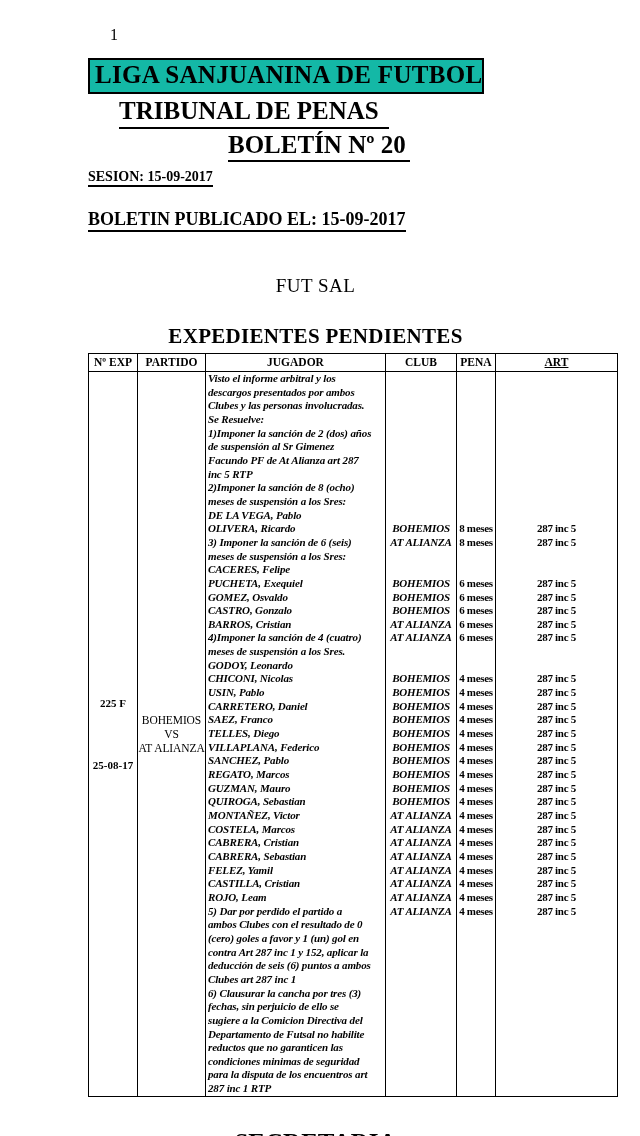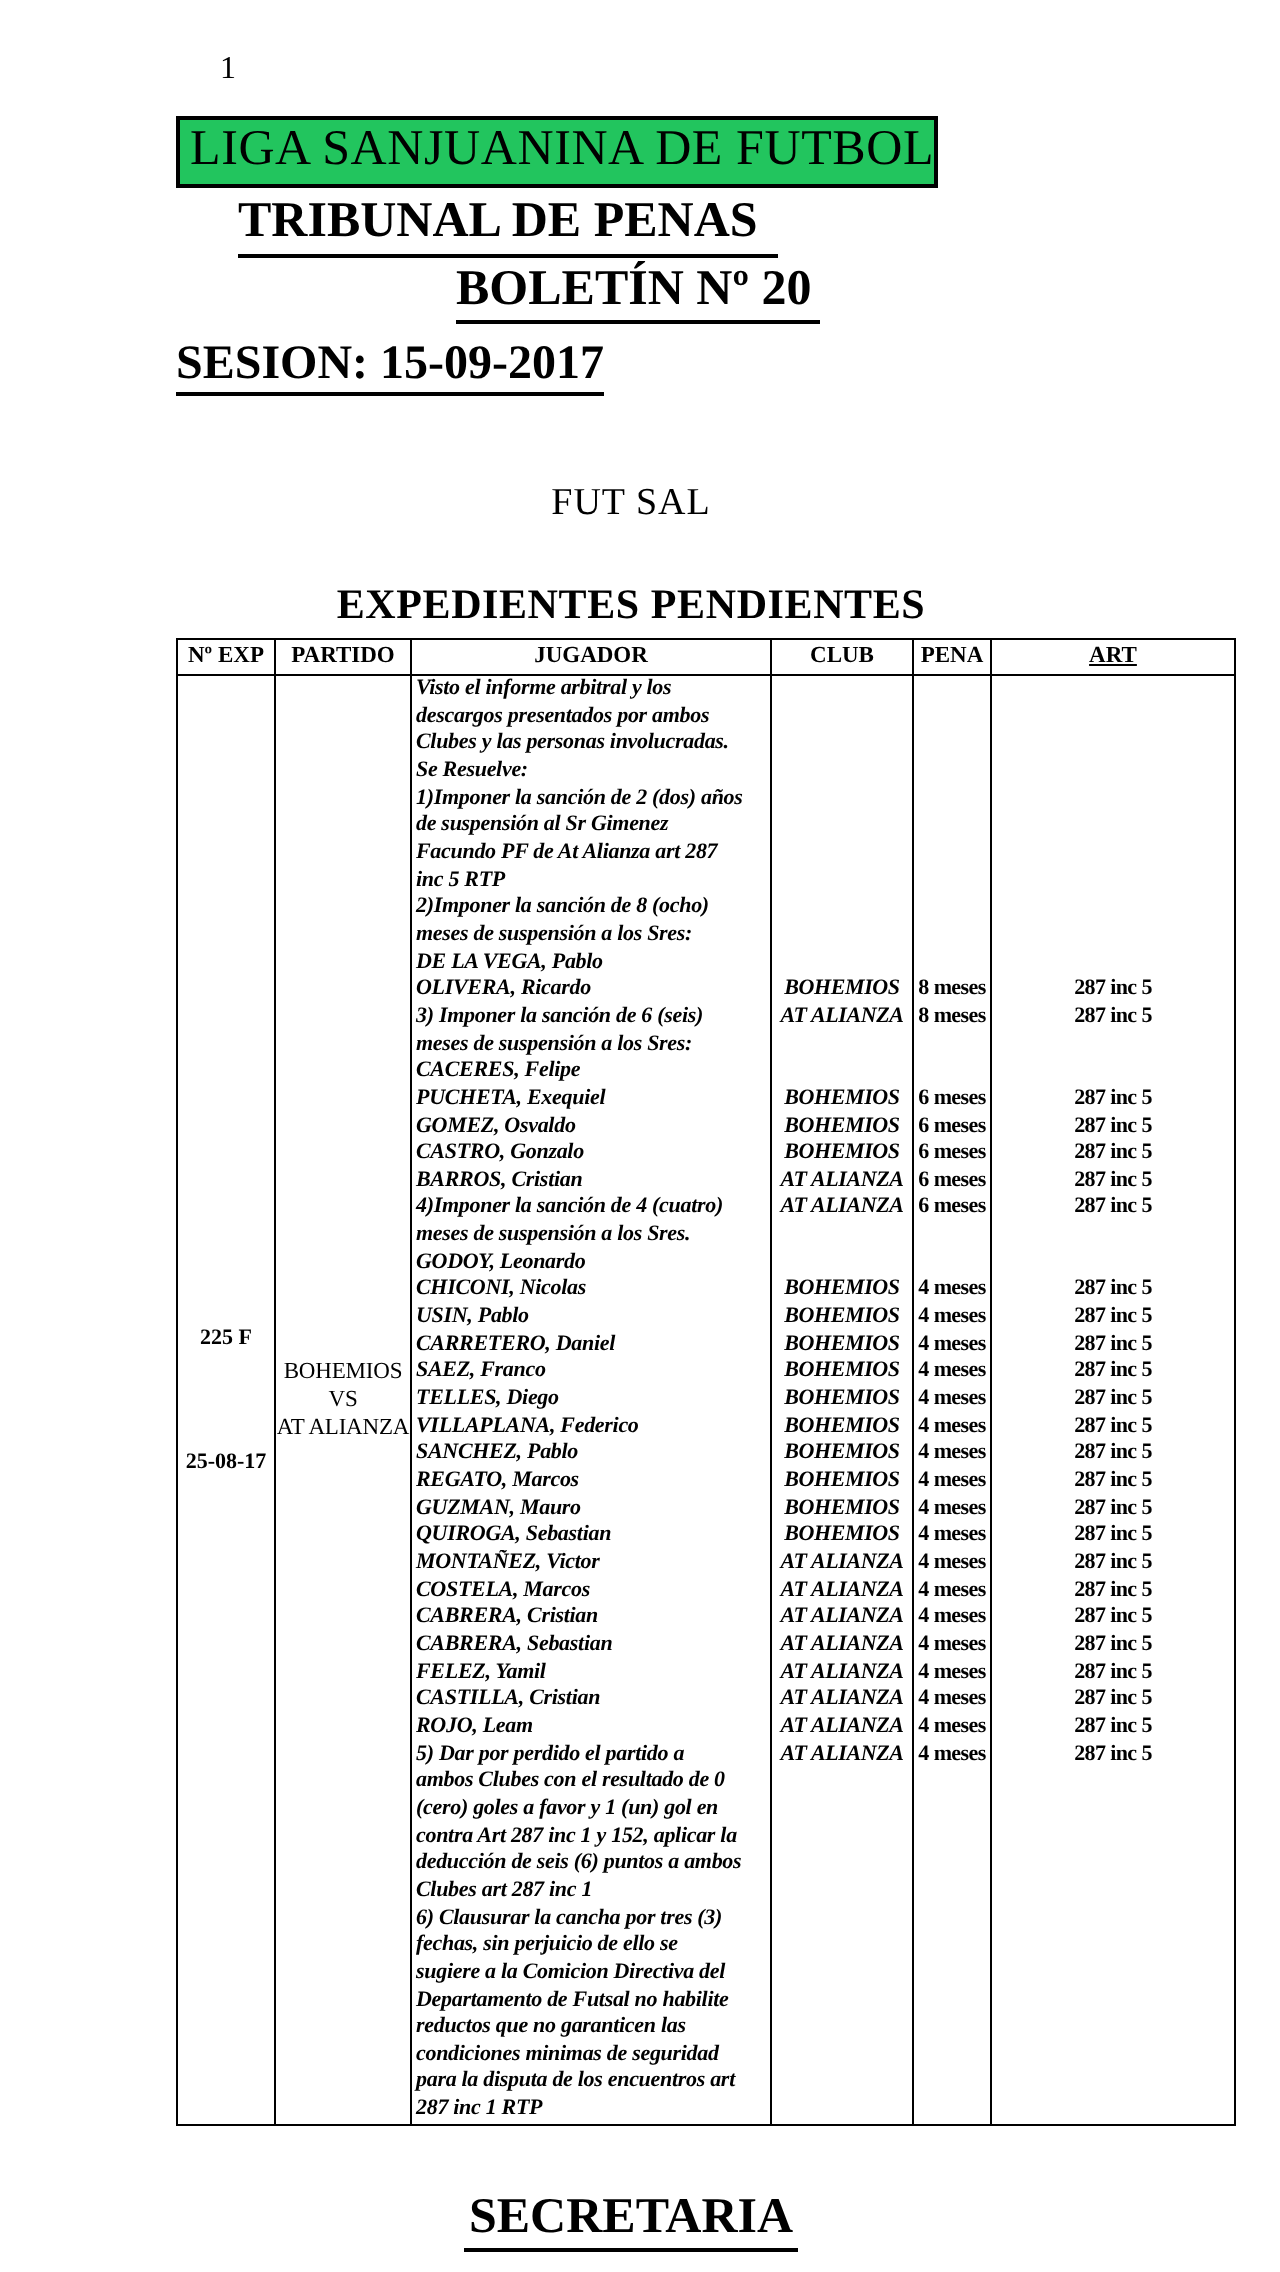--- a/index.html
+++ b/index.html
@@ -11,36 +11,36 @@
     -webkit-font-smoothing:antialiased;
   }
   .page { position:relative; width:640px; height:1136px; overflow:hidden; background:#fff; }
   .content { margin-left:88px; width:455px; padding-top:26px; }
 
   .pagenum { margin-left:22px; font-size:16px; line-height:18px; }
 
   .org-box {
     display:inline-block;
     margin-top:14px;
-    background:#22c55e;
+    background:#14b8a6;
     border:2px solid #000;
     padding:1px 0 3px 5px;
-    font-weight:normal;
+    font-weight:bold;
     font-size:25px;
     letter-spacing:0.3px;
     white-space:nowrap;
   }
 
   .u { display:inline-block; border-bottom:2.5px solid #000; }
 
   .tribunal { margin-top:3px; margin-left:19px; font-size:25px; font-weight:bold; }
   .tribunal .u { padding-right:10px; padding-bottom:2px;margin-left:12px; }
   .boletin { margin-top:2px; margin-left:140px; font-size:25px; font-weight:bold; }
   .boletin .u { padding-right:4px; padding-bottom:1px; }
-  .sesion { margin-top:7px; font-size:24px; font-weight:bold; }
+  .sesion { margin-top:7px; font-size:14px; font-weight:bold; }
   .sesion .u { border-bottom-width:2px; }
   .publicado { margin-top:22px; font-size:18px; font-weight:bold; }
   .publicado .u { border-bottom-width:2px; }
 
   .futsal { margin-top:43px; text-align:center; font-size:19px; font-weight:normal; letter-spacing:0.5px; }
   .expedientes { margin-top:27px; text-align:center; font-size:21px; font-weight:bold; letter-spacing:0.3px; }
 
   .tbl { margin-top:4px; width:530px; border:1.5px solid #000; box-sizing:border-box; }
   .thead {
     display:grid;
@@ -101,20 +101,23 @@
     </div>
 
     <div class="boletin">
       <span class="u">BOLETÍN Nº 20</span>
     </div>
 
     <div class="sesion">
       <span class="u">SESION: 15-09-2017</span>
     </div>
 
+    <div class="publicado">
+      <span class="u">BOLETIN PUBLICADO EL: 15-09-2017</span>
+    </div>
 
     <div class="futsal">FUT SAL</div>
 
     <div class="expedientes">EXPEDIENTES PENDIENTES</div>
 
     <div class="tbl">
       <div class="thead">
         <div class="th">Nº EXP</div>
         <div class="th">PARTIDO</div>
         <div class="th">JUGADOR</div>

